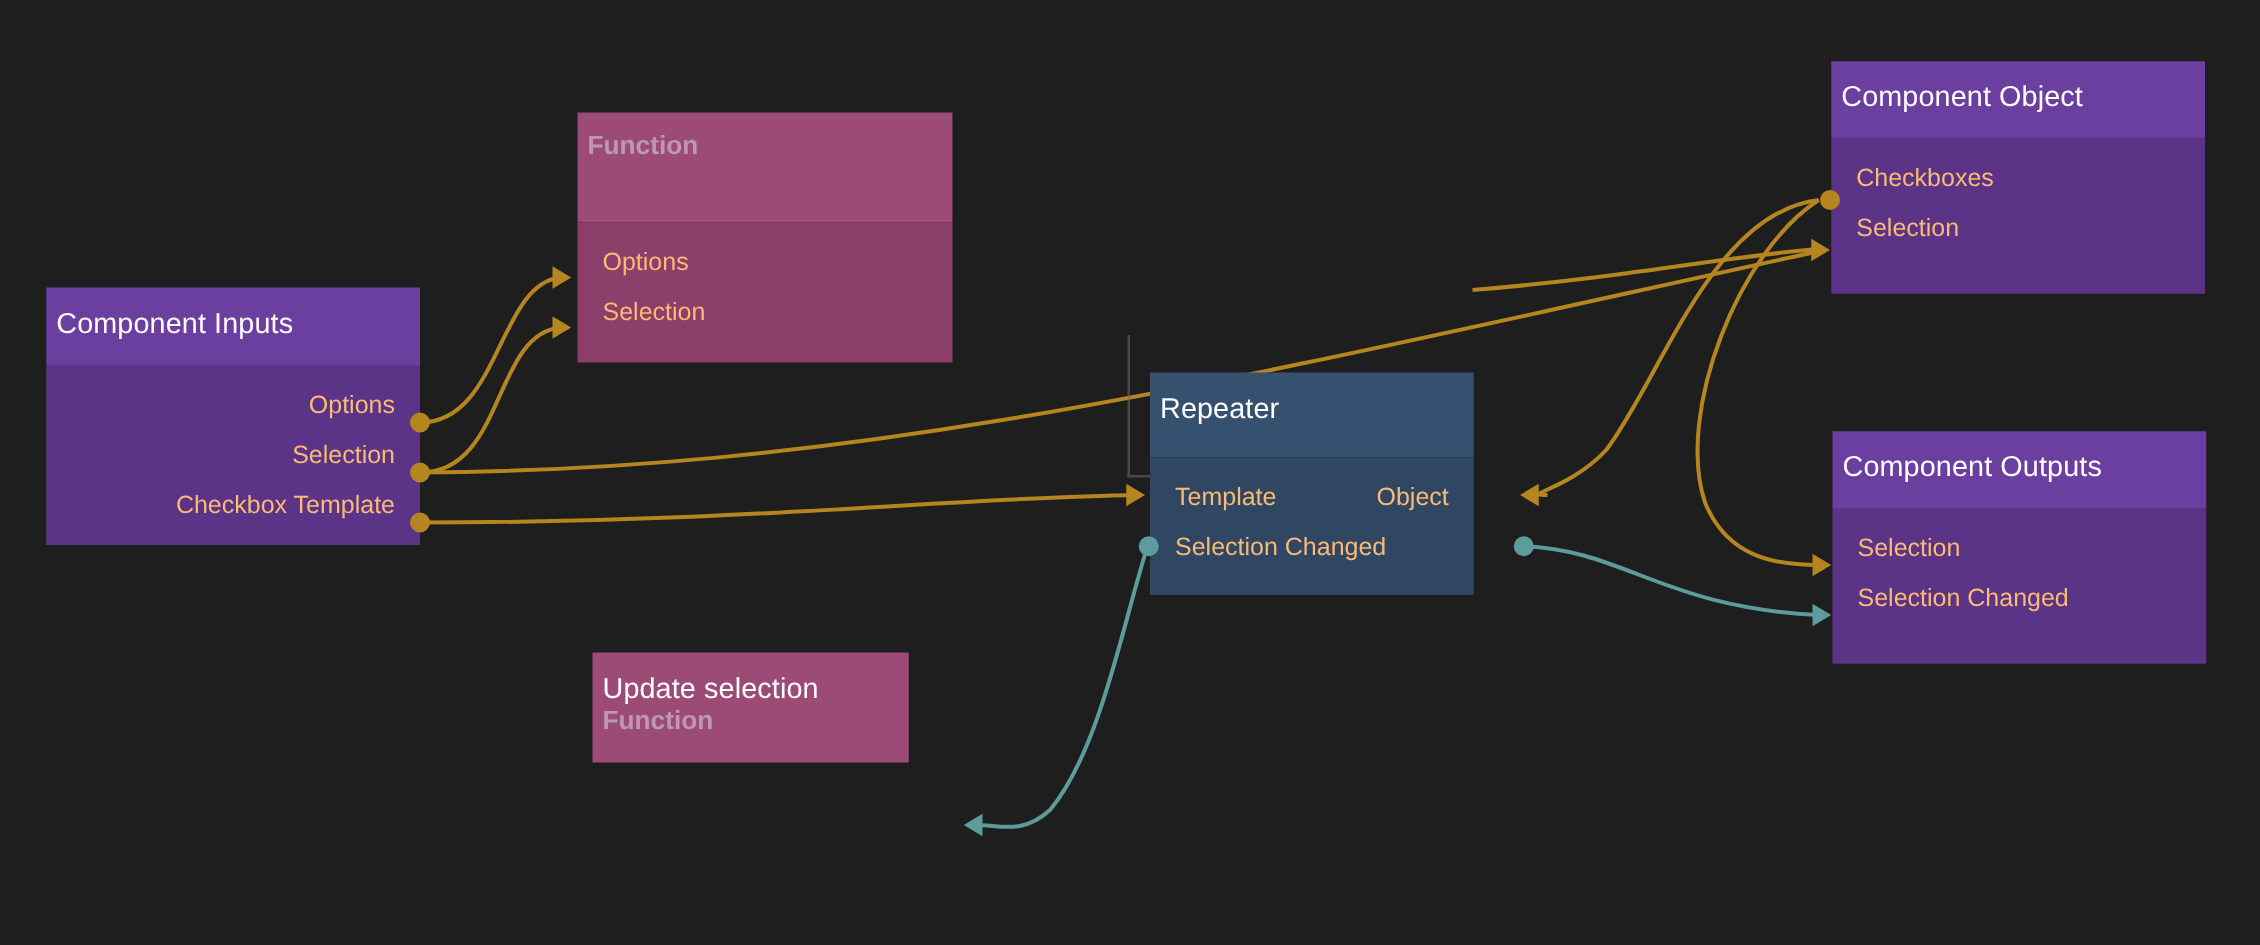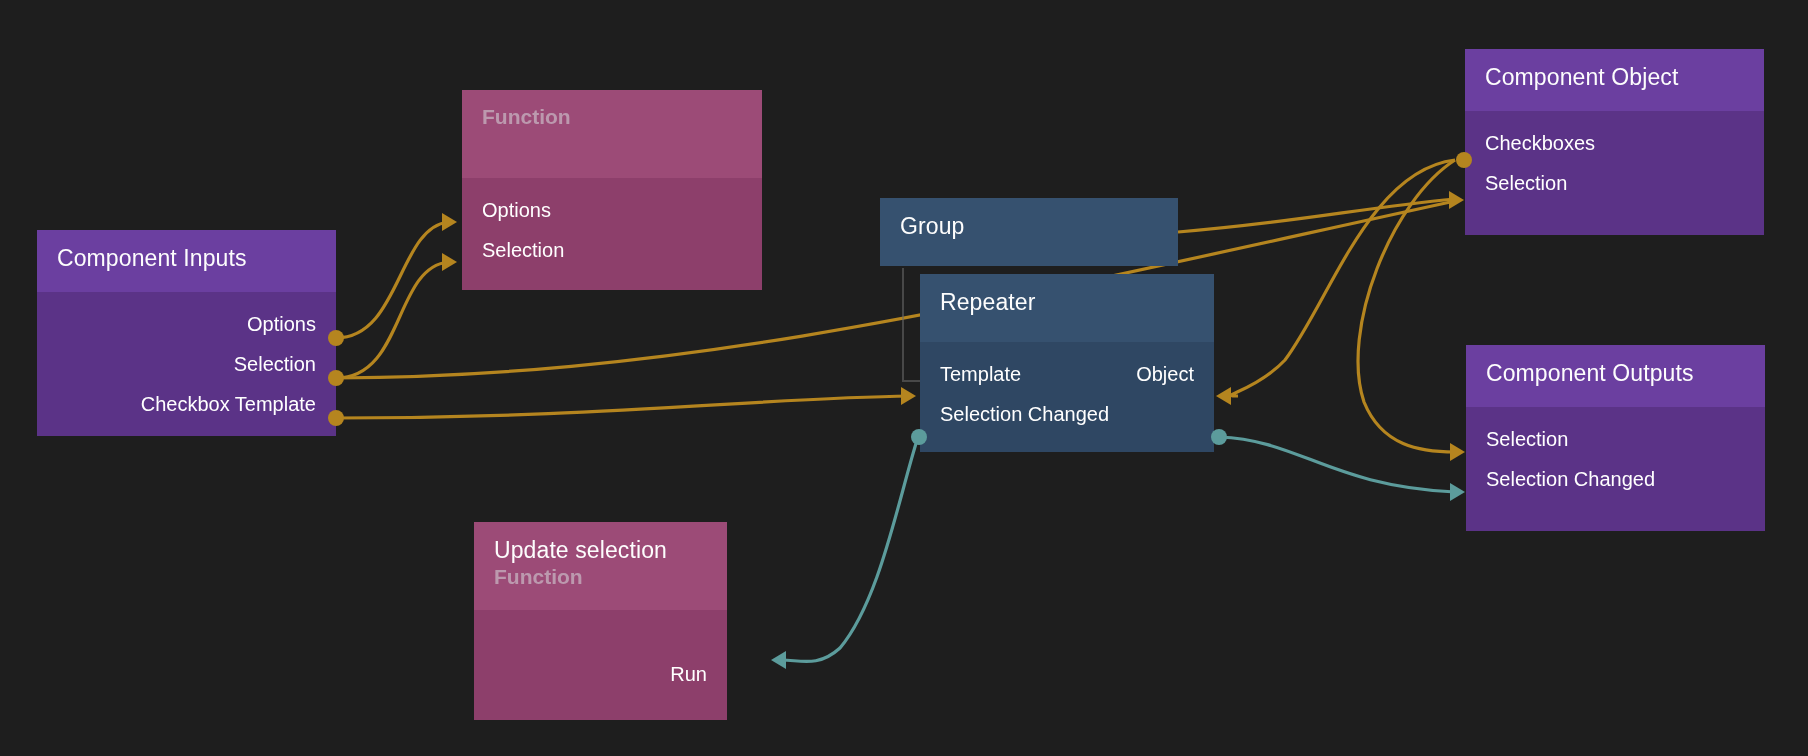--- a/index.html
+++ b/index.html
@@ -8,38 +8,38 @@
     width:1808px;height:756px;overflow:hidden;position:relative;
     font-family:"Liberation Sans","DejaVu Sans",sans-serif;
     -webkit-font-smoothing:antialiased;
   }
   #canvas{position:absolute;inset:0;width:1808px;height:756px;}
   #wires{position:absolute;left:0;top:0;width:1808px;height:756px;pointer-events:none;}
 
   .node{position:absolute;box-sizing:border-box;}
   .node .hdr{
     box-sizing:border-box;
-    padding:14px 20px 14px 20px;
+    padding:14px 20px 14px 8px;
     color:#ffffff;
   }
   .node .hdr .title{
     font-size:23px;font-weight:400;line-height:1.22;letter-spacing:.1px;color:#fdfdfd;
   }
   .node .hdr .subtitle{
     font-size:21px;font-weight:700;line-height:1.22;color:#c9b7c4;opacity:.72;
   }
   .node .body{
     box-sizing:border-box;
     padding:12px 0 14px 0;
   }
   .node .row{
     position:relative;
     height:40px;
     display:flex;align-items:center;
-    color:#ffffff;
+    color:#fdba74;
     font-size:20px;
     line-height:1;
     padding:0 20px;
     white-space:nowrap;
   }
   .row.right{justify-content:flex-end;}
   .row.left{justify-content:flex-start;}
   .row.split{justify-content:space-between;text-align:right;}
 
   
@@ -131,27 +131,22 @@
         <span>Options</span>
       </div>
       <div class="row left">
         <span>Selection</span>
       </div>
     </div>
   </div>
   <div class="port arrow" style="left:449px;top:222px;"></div>
   <div class="port arrow" style="left:449px;top:262px;"></div>
 
-  <div class="node n-blue" style="left:880px;top:198px;width:298px;">
-    <div class="hdr" style="height:68px;">
-      <div class="title">Group</div>
-    </div>
-  </div>
-
-  <div class="node n-blue" style="left:920px;top:274px;width:294px;">
+
+  <div class="node n-blue" style="left:920px;top:298px;width:259px;">
     <div class="hdr" style="height:68px;">
       <div class="title">Repeater</div>
     </div>
     <div class="body" style="height:110px;">
       <div class="row split">
         <span>Template</span>
         <span>Object</span>
       </div>
       <div class="row left">
         <span>Selection Changed</span>
@@ -161,25 +156,20 @@
   <div class="port arrow" style="left:908px;top:396px;"></div>
   <div class="port arrow left" style="left:1224px;top:396px;"></div>
   <div class="port dot teal" style="left:919px;top:437px;"></div>
   <div class="port dot teal" style="left:1219px;top:437px;"></div>
 
   <div class="node n-pink" style="left:474px;top:522px;width:253px;">
     <div class="hdr" style="height:88px;">
       <div class="title">Update selection</div>
       <div class="subtitle">Function</div>
     </div>
-    <div class="body" style="height:110px;">
-      <div class="row right" style="margin-top:32px;">
-        <span>Run</span>
-      </div>
-    </div>
   </div>
   <div class="port arrow left teal" style="left:779px;top:660px;"></div>
 
   <div class="node n-purple" style="left:1465px;top:49px;width:299px;">
     <div class="hdr" style="height:62px;">
       <div class="title">Component Object</div>
     </div>
     <div class="body" style="height:124px;">
       <div class="row left">
         <span>Checkboxes</span>

